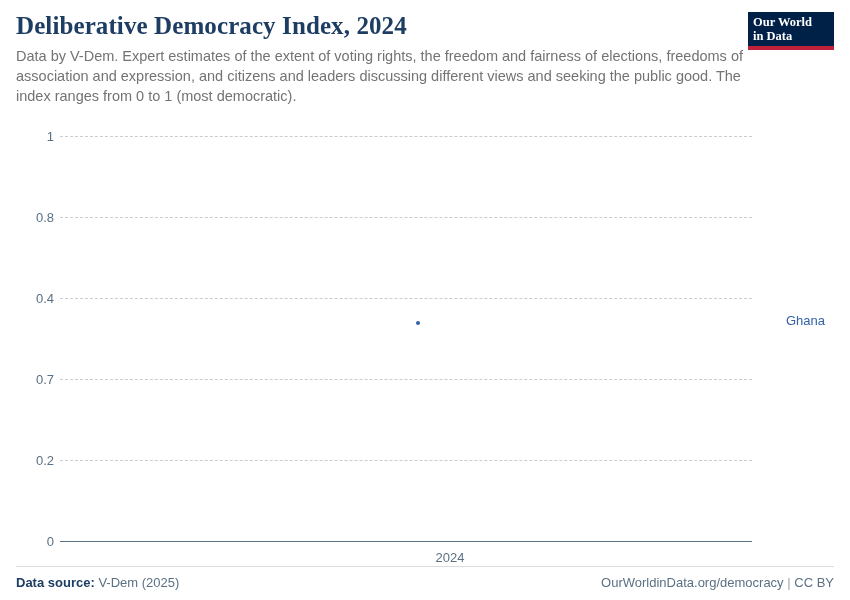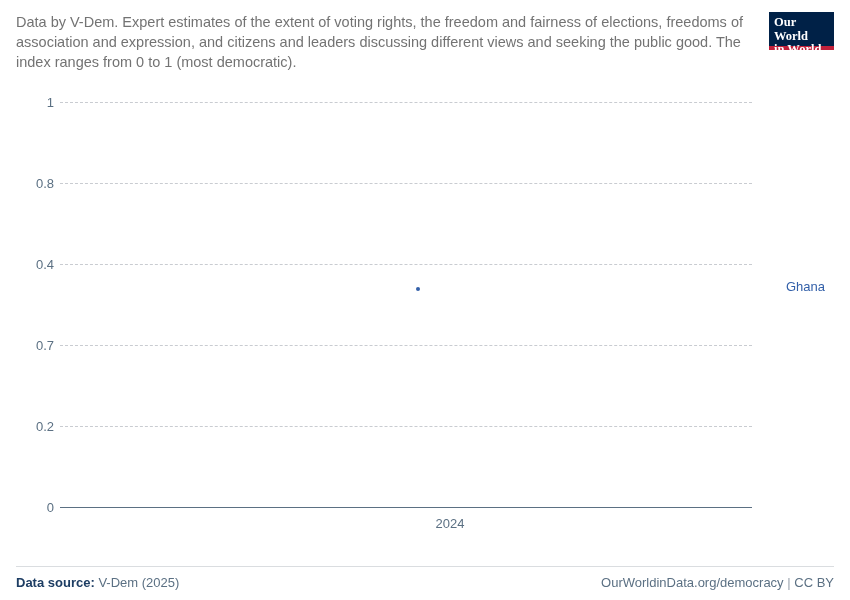--- a/index.html
+++ b/index.html
@@ -37,21 +37,21 @@
     font-size: 14.5px;
     line-height: 1.38;
     color: #737373;
     max-width: 735px;
     margin: 0;
   }
   .logo {
     position: absolute;
     top: 0px;
     right: 0px;
-    width: 65px;
+    width: 86px;
     height: 38px;
     background: #002147;
     color: #ffffff;
     font-family: "Liberation Serif", serif;
     font-weight: 700;
     font-size: 12.5px;
     line-height: 1.08;
     padding: 4px 5px 0 5px;
     box-sizing: border-box;
     border-bottom: 4px solid #c0203a;
@@ -127,24 +127,25 @@
     font-weight: 700;
   }
   .footer-right .sep { color: #9aa3ad; }
 </style>
 </head>
 <body>
 
 <div class="page">
 
   <div class="header">
+    <h1 class="chart-title">Deliberative Democracy Index, 2024</h1>
     <p class="chart-subtitle">Data by V-Dem. Expert estimates of the extent of voting rights, the freedom and fairness of elections, freedoms of association and expression, and citizens and leaders discussing different views and seeking the public good. The index ranges from 0 to 1 (most democratic).</p>
     <div class="logo">
       <span>Our World</span>
-      <span>in World</span>
+      <span>in Data</span>
     </div>
   </div>
 
   <div class="plot-wrap">
 
     <div class="grid-line" style="top:16px;"></div>
     <div class="grid-line" style="top:97px;"></div>
     <div class="grid-line" style="top:178px;"></div>
     <div class="grid-line" style="top:259px;"></div>
     <div class="grid-line" style="top:340px;"></div>

